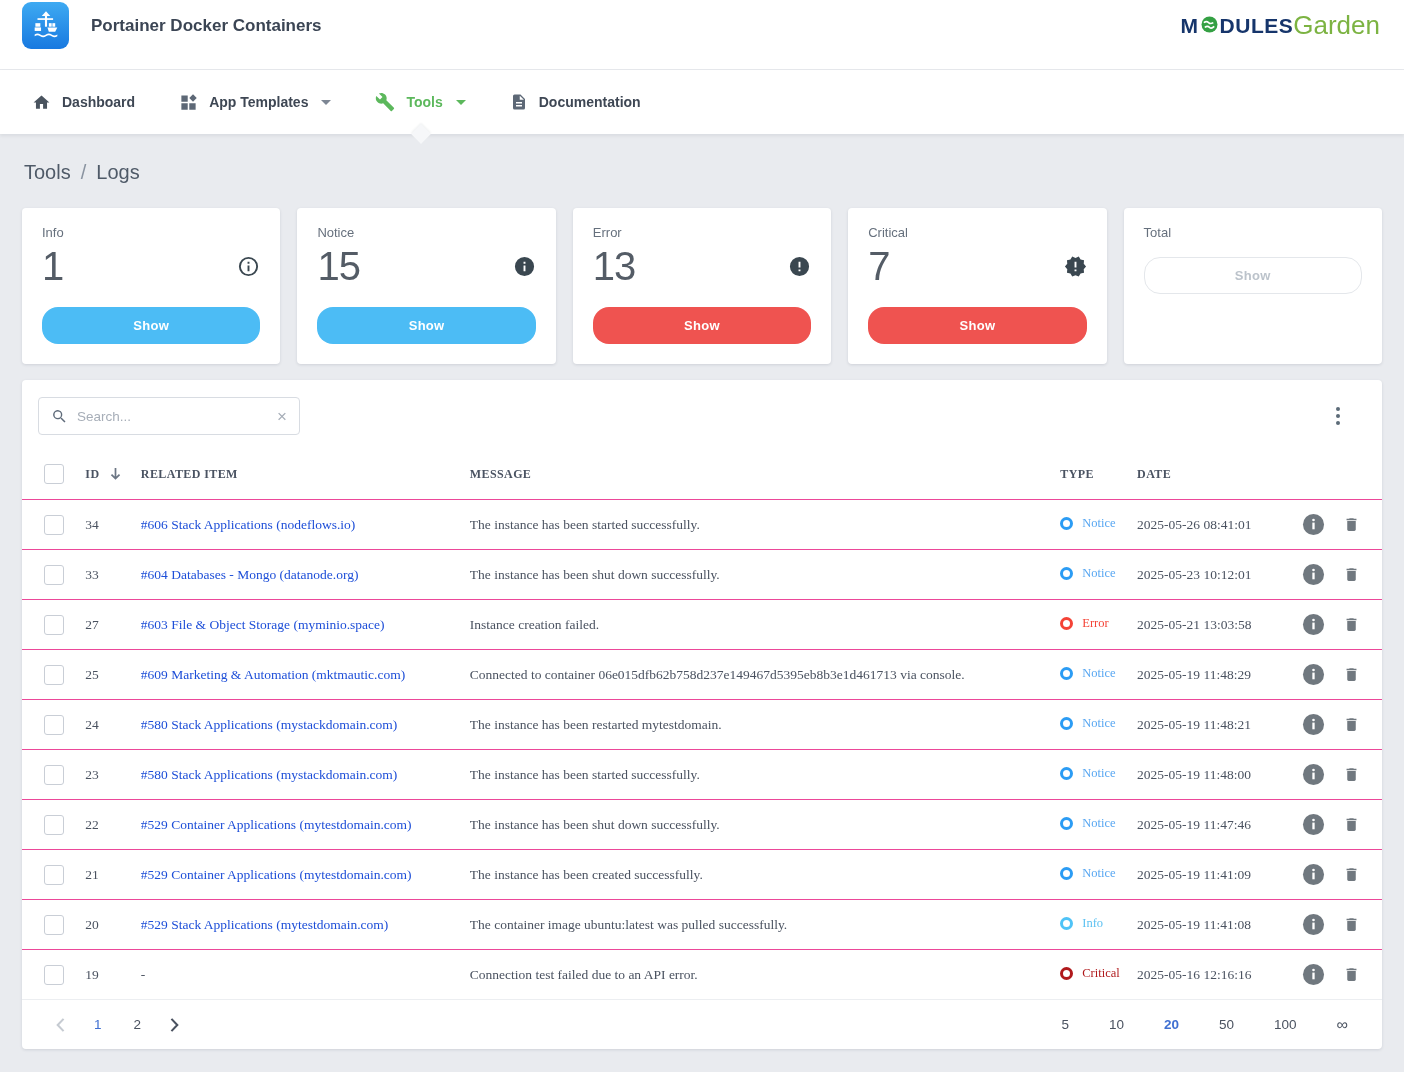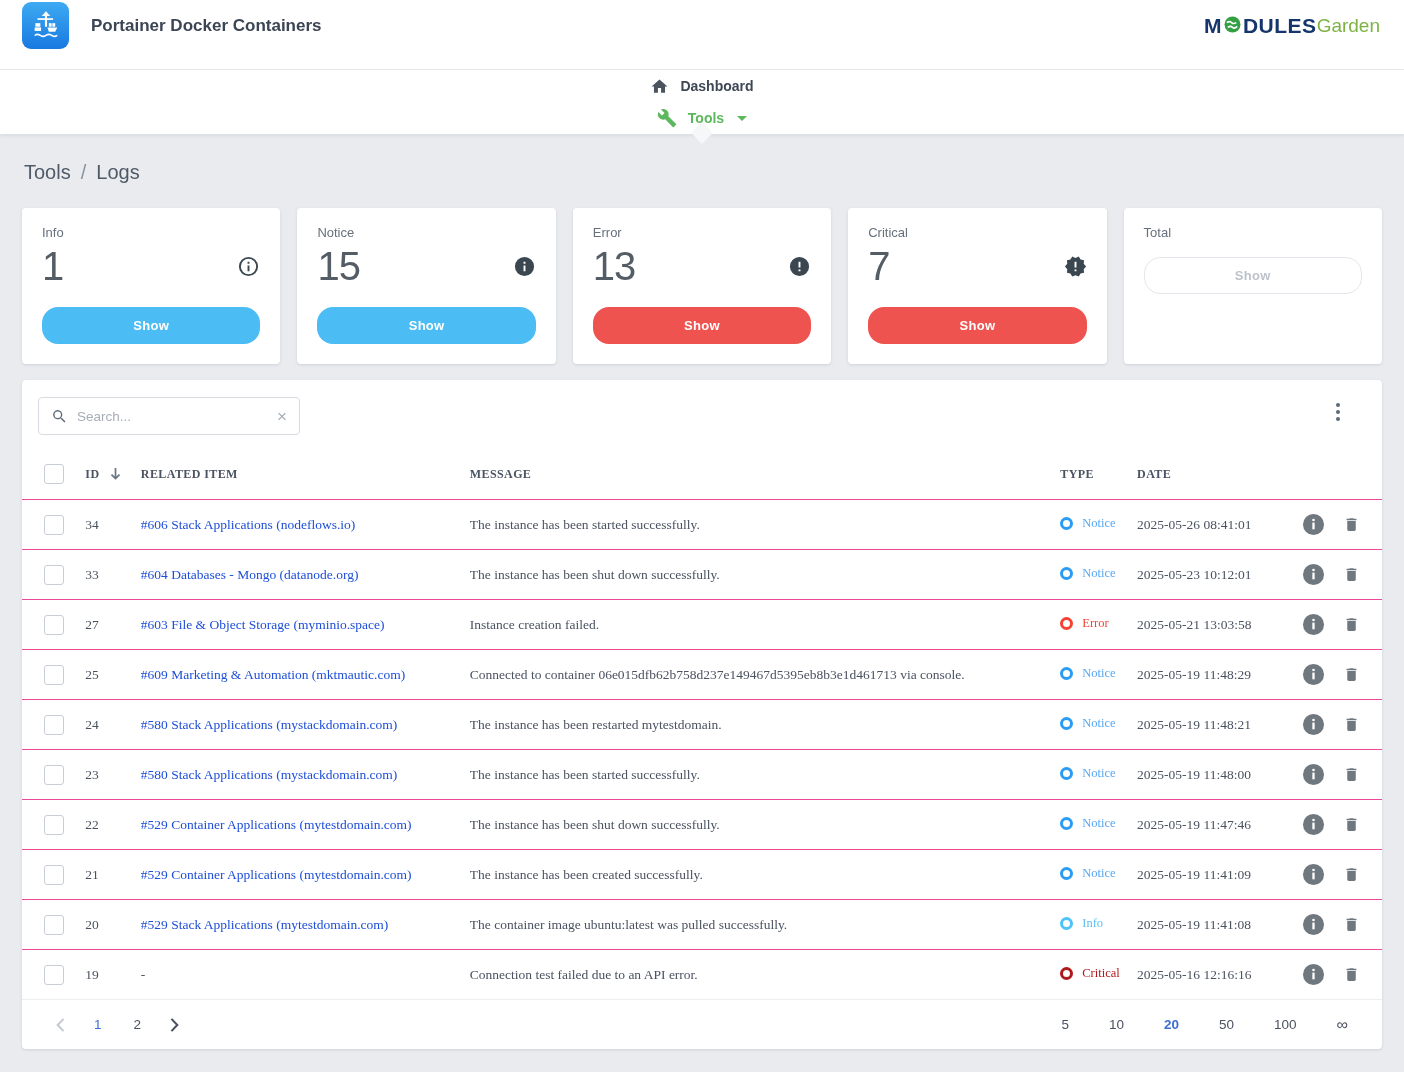--- a/index.html
+++ b/index.html
@@ -6,24 +6,24 @@
   html,body { width:1404px; height:1072px; }
   body { font-family:"Liberation Sans","DejaVu Sans",sans-serif; background:#e9ebef; color:#4a5260; overflow:hidden; }
 
   
   .app-header { height:70px; background:#fff; display:flex; align-items:center; padding:0 24px 18px 22px; border-bottom:1px solid #e6e8ec; }
   .app-logo { width:47px; height:47px; border-radius:9px; background:linear-gradient(180deg,#3eaaf2 0%,#1879e0 100%); display:flex; align-items:center; justify-content:center; flex:0 0 auto; }
   .app-title { font-size:17px; font-weight:700; color:#3b4554; margin-left:22px; }
   .brand { margin-left:auto; display:flex; align-items:center; font-weight:700; }
   .brand .navy { color:#16356b; font-size:21px; letter-spacing:.5px; }
   .brand .globe { margin:0 1px; position:relative; top:1px; }
-  .brand .green { color:#7cb342; font-size:19px; font-weight:400; }
+  .brand .green { color:#7cb342; font-size:26px; font-weight:400; }
 
   
-  .app-nav { height:64px; background:#fff; display:flex; align-items:center; padding:0 10px; box-shadow:0 2px 3px rgba(40,50,70,.08); position:relative; z-index:5;flex-direction:column; }
+  .app-nav { height:64px; background:#fff; display:flex; align-items:center; padding:0 10px; box-shadow:0 2px 3px rgba(40,50,70,.08); position:relative; z-index:5; }
   .nav-item { display:flex; align-items:center; gap:11px; padding:0 22px; height:100%; font-size:14px; font-weight:700; color:#3e4754; cursor:pointer; position:relative; }
   .nav-item .caret { width:0; height:0; border-left:5px solid transparent; border-right:5px solid transparent; border-top:5px solid #7d8694; margin-left:2px; }
   .nav-item.active { color:#5cb85c; }
   .nav-item.active .caret { border-top-color:#5cb85c; }
   .nav-item.active .notch { position:absolute; left:50%; bottom:-7px; width:14px; height:14px; background:#f6f7f9; transform:translateX(-50%) rotate(45deg); box-shadow:-1px -1px 2px rgba(40,50,70,.07); }
 
   
   .content { padding:0 22px; }
   .breadcrumb { padding:27px 2px 24px; font-size:20px; font-weight:500; color:#4f5a68; display:flex; gap:10px; }
   .breadcrumb .sep { color:#8a93a0; }
@@ -34,21 +34,21 @@
   .stat-label { font-size:13px; color:#66707d; }
   .stat-valrow { display:flex; align-items:center; justify-content:space-between; margin-top:2px; height:48px; }
   .stat-value { font-size:40px; font-weight:400; color:#545c66; letter-spacing:-1px; }
   .stat-btn { display:block; width:100%; height:37px; margin-top:17px; border:none; border-radius:16px; font-family:inherit; font-size:13px; font-weight:700; letter-spacing:.3px; cursor:pointer; }
   .stat-btn.blue { background:#4cbcf5; color:#fff; }
   .stat-btn.red { background:#ef5350; color:#fff; }
   .stat-btn.disabled { background:#fff; color:#bcc3cb; border:1px solid #e4e7eb; cursor:default; }
 
   
   .table-card { background:#fff; border-radius:4px; box-shadow:0 1px 3px rgba(40,50,70,.13); margin-top:16px; }
-  .table-toolbar { display:flex; justify-content:space-between; padding:17px 36px 14px 16px; }
+  .table-toolbar { display:flex; align-items:center; justify-content:space-between; padding:17px 36px 14px 16px; }
   .search-box { width:262px; height:38px; border:1px solid #d8dce2; border-radius:4px; display:flex; align-items:center; padding:0 12px; gap:9px; }
   .search-box input { border:none; outline:none; flex:1; font-family:inherit; font-size:13.5px; color:#3e4754; }
   .search-box input::placeholder { color:#a7aeb8; }
   .search-clear { color:#a7aeb8; font-size:17px; cursor:pointer; line-height:1; }
   .kebab { display:flex; flex-direction:column; gap:3px; padding:6px; cursor:pointer; }
   .kebab span { width:4px; height:4px; border-radius:50%; background:#5c6b78; }
 
   table { width:100%; border-collapse:collapse;font-family:Liberation Serif, serif; }
   th { text-align:left; font-size:12px; font-weight:700; color:#4a5362; letter-spacing:.4px; padding:15px 8px; white-space:nowrap; }
   td { font-size:13.5px; color:#4a5260; padding:0 8px; height:49px; white-space:nowrap; }
@@ -116,27 +116,40 @@
   </div>
 </div>
 
 <div class="app-nav">
   <div class="nav-item">
     <svg width="19" height="19" viewBox="0 0 24 24" fill="#4a545f">
         <path d="M10 20v-6h4v6h5v-8h3L12 3 2 12h3v8z"></path>
       </svg>
     <span>Dashboard</span>
   </div>
+  <div class="nav-item">
+    <svg width="19" height="19" viewBox="0 0 24 24" fill="#5d6876">
+        <path d="M3 3h8v8H3zM3 13h8v8H3zM13 13h8v8h-8zM17.7 1.6l4.7 4.7-4.7 4.7L13 6.3z"></path>
+      </svg>
+    <span>App Templates</span>
+    <span class="caret"></span>
+  </div>
   <div class="nav-item active">
     <svg width="20" height="20" viewBox="0 0 24 24" fill="#5cb85c">
         <path d="M22.7 19 13.6 9.9c.9-2.3.4-5-1.5-6.9-2-2-5-2.4-7.4-1.3L9 6 6 9 1.6 4.7C.4 7.1.9 10.1 2.9 12.1c1.9 1.9 4.6 2.4 6.9 1.5l9.1 9.1c.4.4 1 .4 1.4 0l2.3-2.3c.5-.4.5-1.1.1-1.4z"></path>
       </svg>
     <span>Tools</span>
     <span class="caret"></span>
     <span class="notch"></span>
+  </div>
+  <div class="nav-item">
+    <svg width="18" height="18" viewBox="0 0 24 24" fill="#5d6876">
+        <path d="M14 2H6a2 2 0 0 0-2 2v16a2 2 0 0 0 2 2h12a2 2 0 0 0 2-2V8zm2 16H8v-2h8zm0-4H8v-2h8zm-3-5V3.5L18.5 9z"></path>
+      </svg>
+    <span>Documentation</span>
   </div>
 </div>
 
 <div class="content">
 
   <div class="breadcrumb">
     <span>Tools</span>
     <span class="sep">/</span>
     <span>Logs</span>
   </div>

